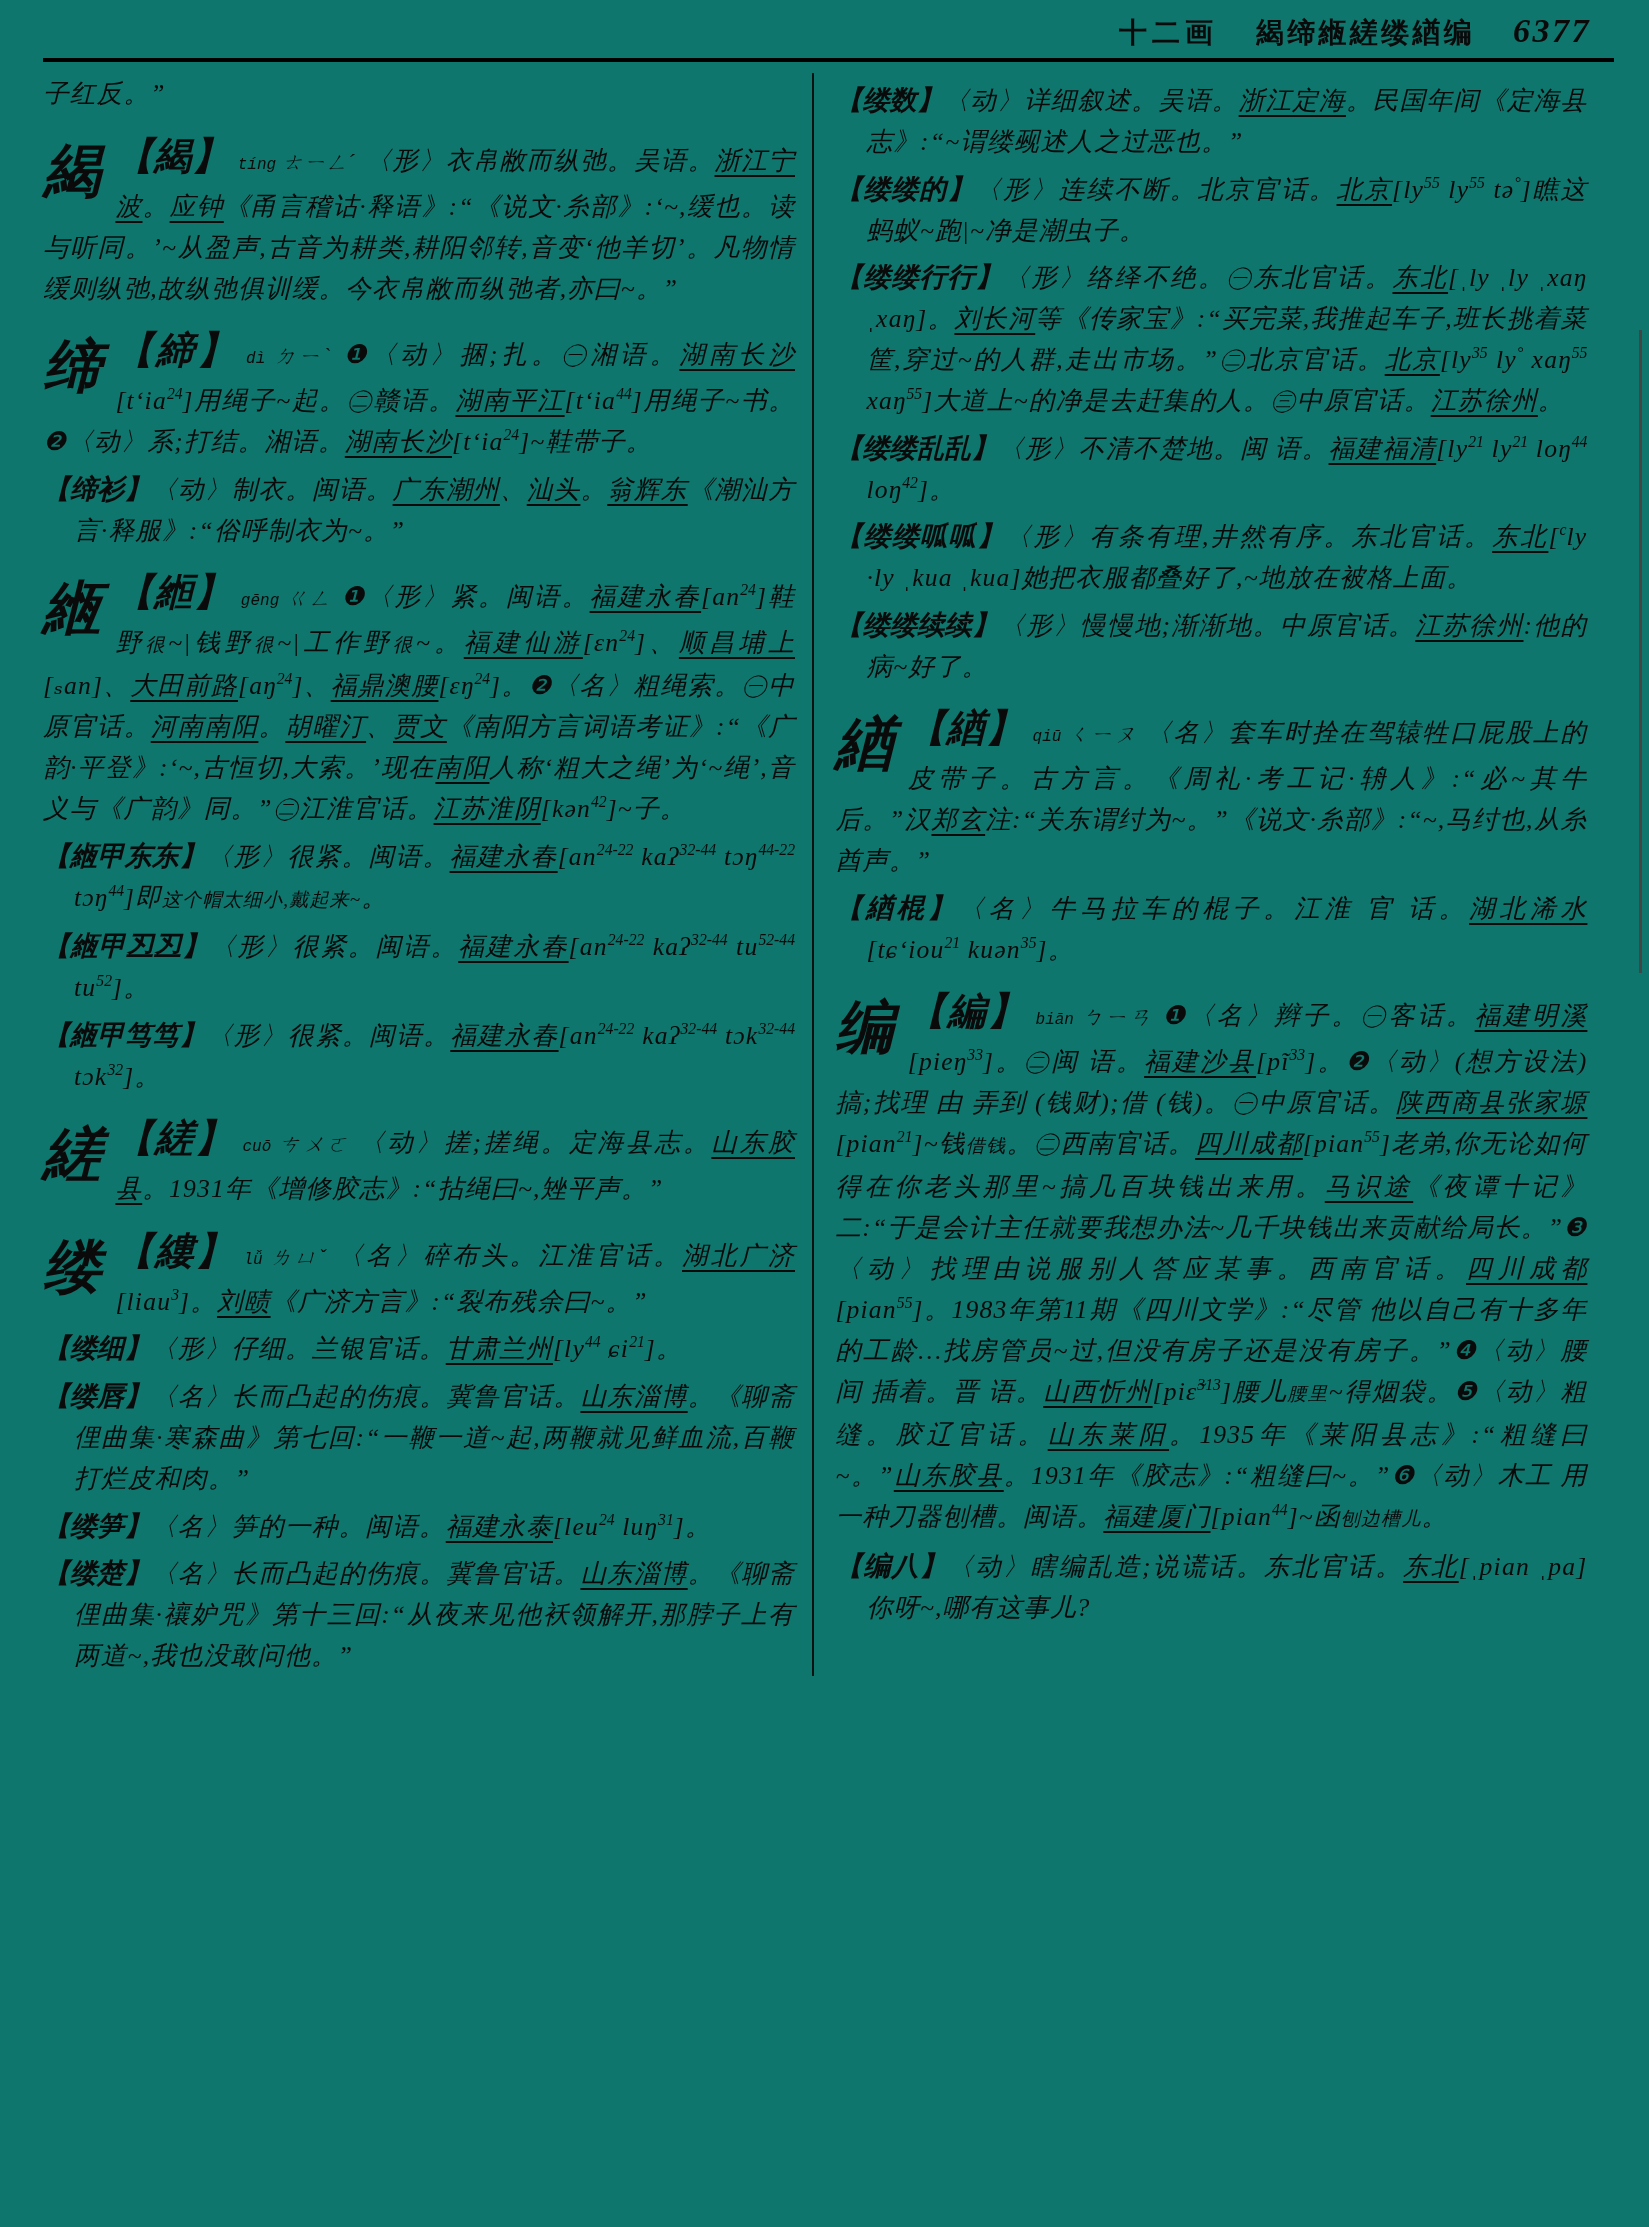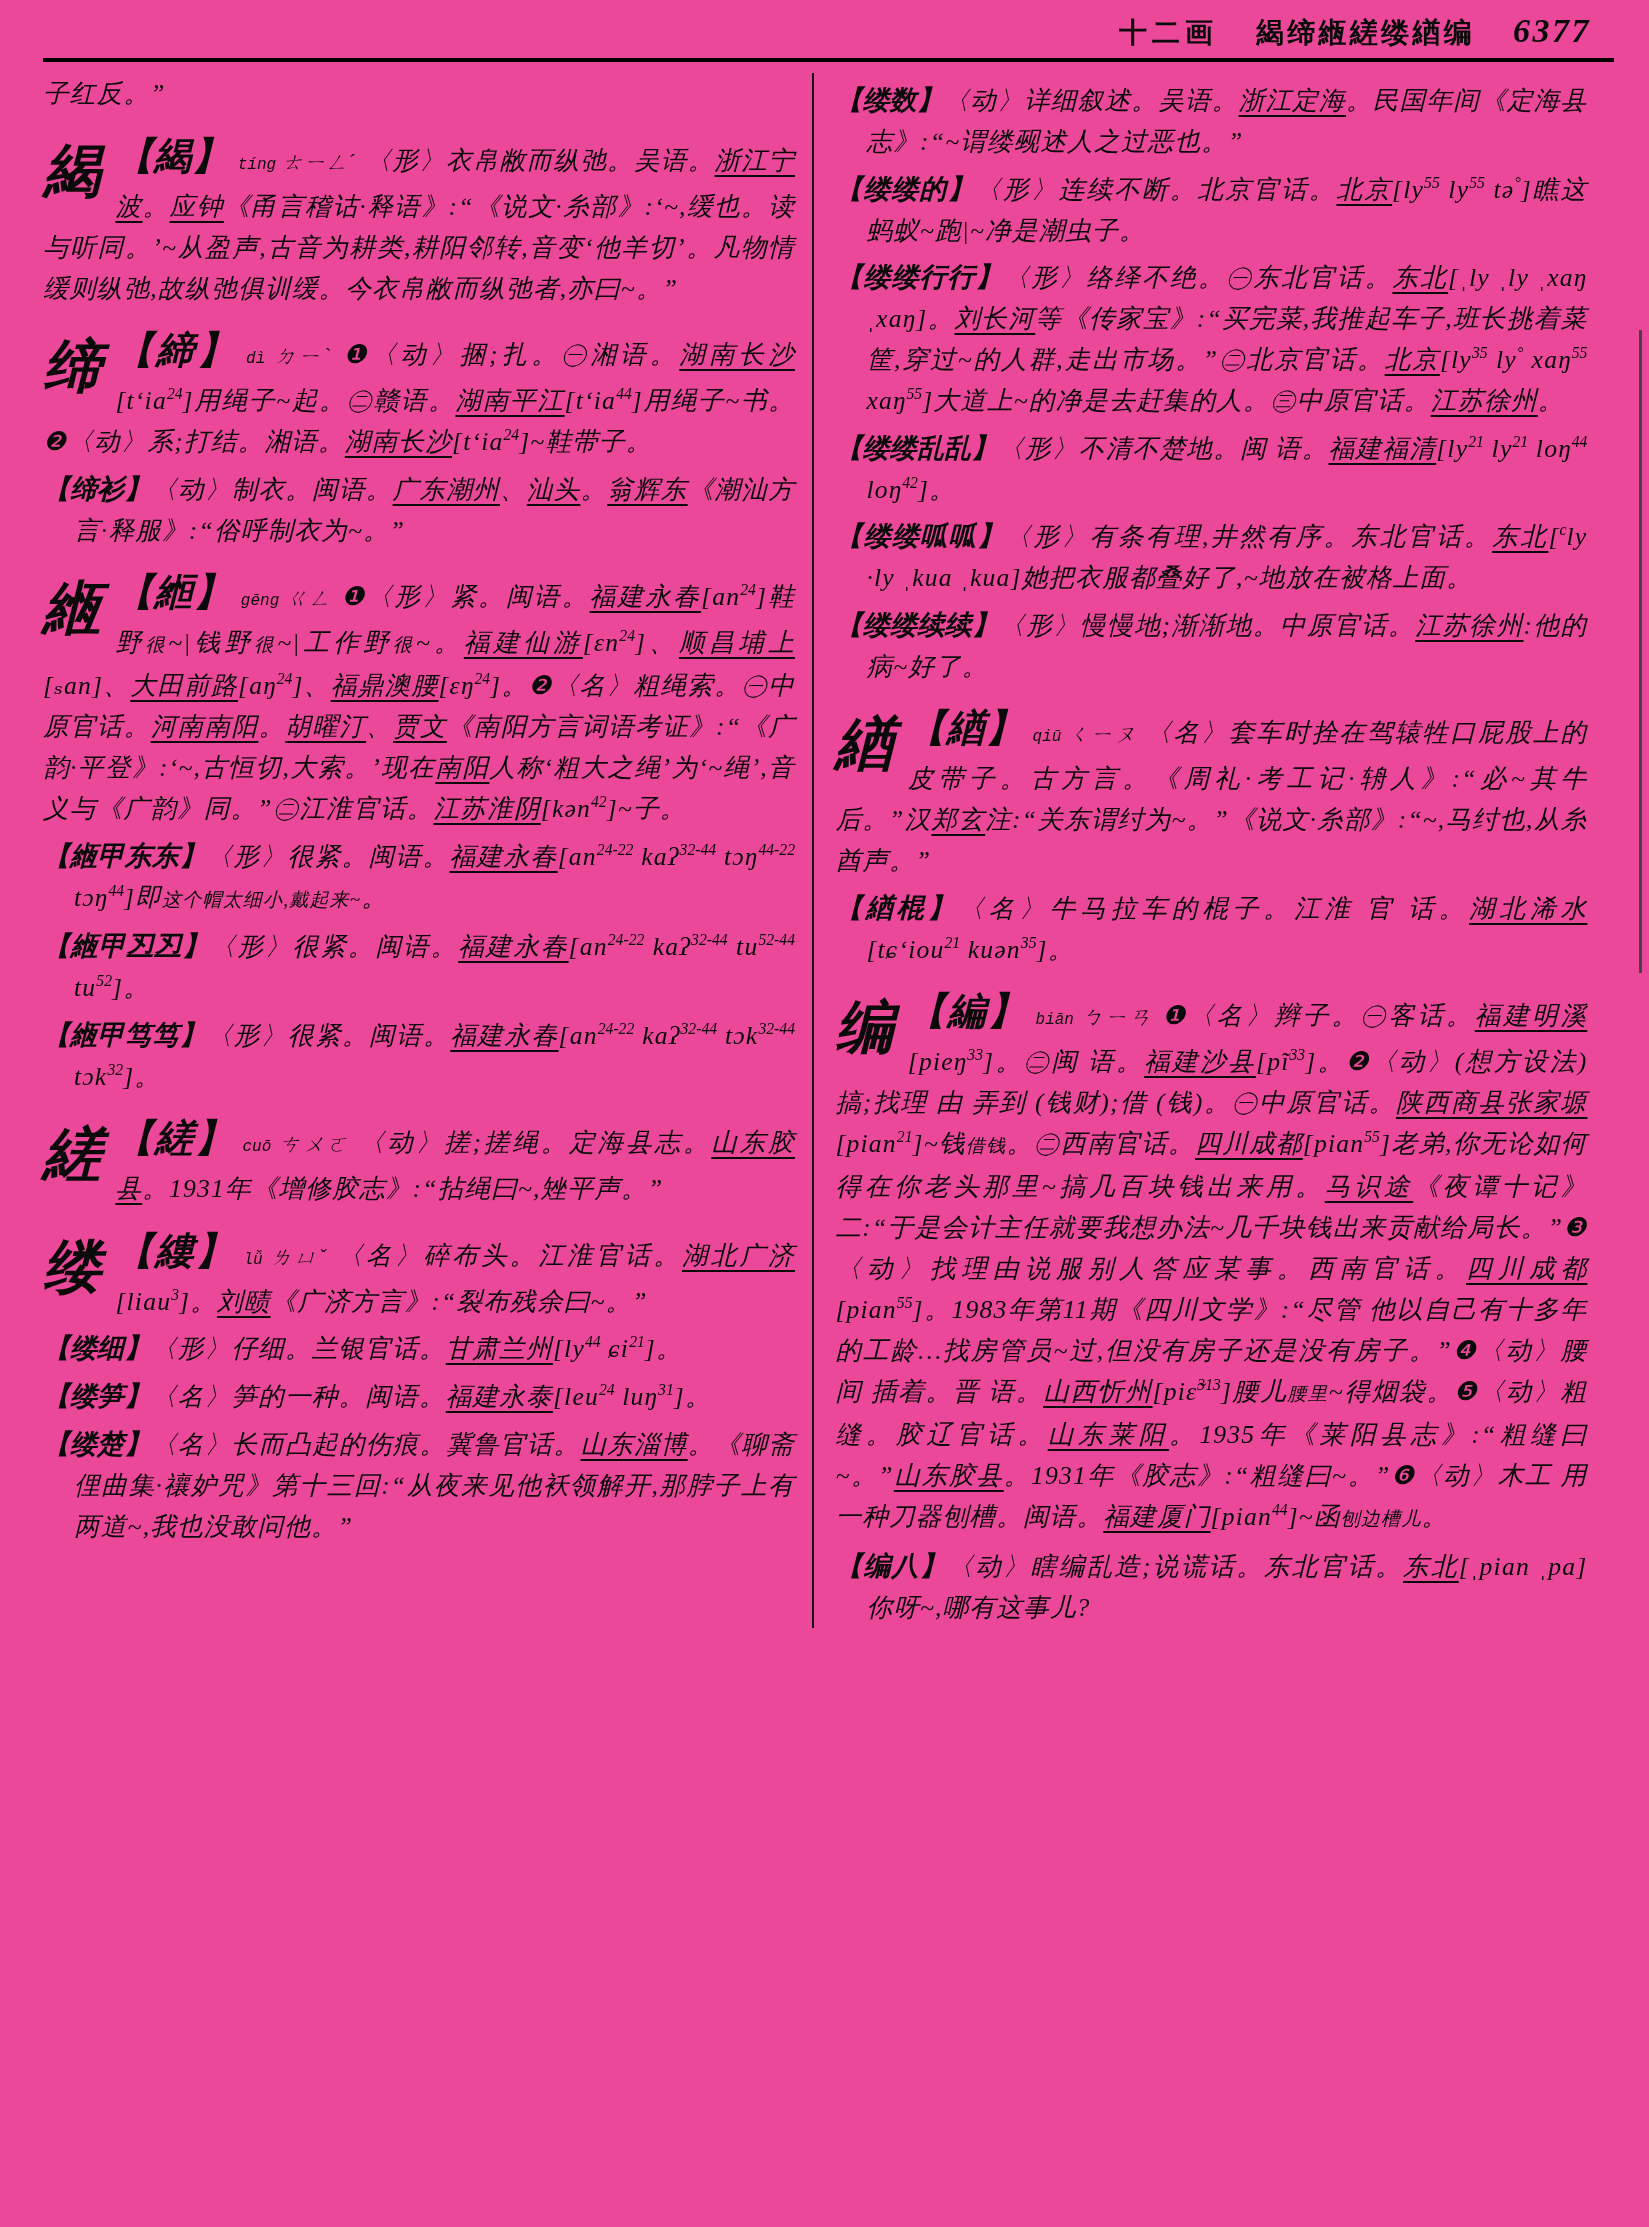--- a/index.html
+++ b/index.html
@@ -1,16 +1,16 @@
 <!DOCTYPE html>
 <html style="font-size:13.2px"><head>
 <meta charset="utf-8">
 <style>
   html,body{margin:0;padding:0;background:#e8e8e4;}
-  .page{position:relative;width:1650px;height:2227px;background:#ec4899;color:#0a0a0a;
+  .page{position:relative;width:1650px;height:2227px;background:#0f766e;color:#0a0a0a;
         font-family:"Liberation Serif","DejaVu Serif",serif;box-sizing:border-box;
         padding:11.5px 36px 16.5px 43px;overflow:hidden;}
   .header{display:flex;justify-content:flex-end;align-items:baseline;gap:38px;
           padding-right:23px;height:43px;}
   .hdr-section{font-size:28px;font-weight:bold;letter-spacing:5px;}
   .hdr-range{font-size:28px;font-weight:bold;letter-spacing:3.3px;}
   .hdr-page{font-size:34px;font-weight:bold;font-style:italic;letter-spacing:2.5px;}
   .rule{height:4.1px;background:#000;margin-top:3.3px;}
   .cols{display:flex;margin-top:11.5px;align-items:stretch;}
   .col{width:752px;font-size:25.6px;line-height:41px;text-align:justify;letter-spacing:1.2px;font-style:italic;}
@@ -47,20 +47,21 @@
         <div class="entry"><span class="bighead">䋵</span><span class="bracket">【䋵】</span><span class="pinyin">tíng</span><span class="zhuyin">ㄊㄧㄥˊ</span><span>〈形〉衣帛敝而纵弛。吴语。</span><span class="u">浙江宁波</span><span>。</span><span class="u">应钟</span><span>《甬言稽诂·释语》:“《说文·糸部》:‘~,缓也。读与听同。’~从盈声,古音为耕类,耕阳邻转,音变‘他羊切’。凡物情缓则纵弛,故纵弛俱训缓。今衣帛敝而纵弛者,亦曰~。”</span></div>
         <div class="entry"><span class="bighead">缔</span><span class="bracket">【締】</span><span class="pinyin">dì</span><span class="zhuyin">ㄉㄧˋ</span><span>❶〈动〉捆;扎。㊀湘语。</span><span class="u">湖南长沙</span><span>[tʻia</span><sup>24</sup><span>]用绳子~起。㊁赣语。</span><span class="u">湖南平江</span><span>[tʻia</span><sup>44</sup><span>]用绳子~书。❷〈动〉系;打结。湘语。</span><span class="u">湖南长沙</span><span>[tʻia</span><sup>24</sup><span>]~鞋带子。</span></div>
         <div class="sub"><span class="subword">【缔衫】</span><span>〈动〉制衣。闽语。</span><span class="u">广东潮州</span><span>、</span><span class="u">汕头</span><span>。</span><span class="u">翁辉东</span><span>《潮汕方言·释服》:“俗呼制衣为~。”</span></div>
         <div class="entry"><span class="bighead">緪</span><span class="bracket">【縆】</span><span class="pinyin">gēng</span><span class="zhuyin">ㄍㄥ</span><span>❶〈形〉紧。闽语。</span><span class="u">福建永春</span><span>[an</span><sup>24</sup><span>]鞋野</span><span class="small">很</span><span>~|钱野</span><span class="small">很</span><span>~|工作野</span><span class="small">很</span><span>~。</span><span class="u">福建仙游</span><span>[ɛn</span><sup>24</sup><span>]、</span><span class="u">顺昌埔上</span><span>[ₛan]、</span><span class="u">大田前路</span><span>[aŋ</span><sup>24</sup><span>]、</span><span class="u">福鼎澳腰</span><span>[ɛŋ</span><sup>24</sup><span>]。❷〈名〉粗绳索。㊀中原官话。</span><span class="u">河南南阳</span><span>。</span><span class="u">胡曜汀</span><span>、</span><span class="u">贾文</span><span>《南阳方言词语考证》:“《广韵·平登》:‘~,古恒切,大索。’现在</span><span class="u">南阳</span><span>人称‘粗大之绳’为‘~绳’,音义与《广韵》同。”㊁江淮官话。</span><span class="u">江苏淮阴</span><span>[kən</span><sup>42</sup><span>]~子。</span></div>
         <div class="sub"><span class="subword">【緪甲东东】</span><span>〈形〉很紧。闽语。</span><span class="u">福建永春</span><span>[an</span><sup>24-22</sup><span> kaʔ</span><sup>32-44</sup><span> tɔŋ</span><sup>44-22</sup><span> tɔŋ</span><sup>44</sup><span>]即</span><span class="small">这个帽太细小,戴起来~</span><span>。</span></div>
         <div class="sub"><span class="subword">【緪甲丒丒】</span><span>〈形〉很紧。闽语。</span><span class="u">福建永春</span><span>[an</span><sup>24-22</sup><span> kaʔ</span><sup>32-44</sup><span> tu</span><sup>52-44</sup><span> tu</span><sup>52</sup><span>]。</span></div>
         <div class="sub"><span class="subword">【緪甲笃笃】</span><span>〈形〉很紧。闽语。</span><span class="u">福建永春</span><span>[an</span><sup>24-22</sup><span> kaʔ</span><sup>32-44</sup><span> tɔk</span><sup>32-44</sup><span> tɔk</span><sup>32</sup><span>]。</span></div>
         <div class="entry"><span class="bighead">縒</span><span class="bracket">【縒】</span><span class="pinyin">cuō</span><span class="zhuyin">ㄘㄨㄛ</span><span>〈动〉搓;搓绳。定海县志。</span><span class="u">山东胶县</span><span>。1931年《增修胶志》:“拈绳曰~,矬平声。”</span></div>
         <div class="entry"><span class="bighead">缕</span><span class="bracket">【縷】</span><span class="pinyin">lǚ</span><span class="zhuyin">ㄌㄩˇ</span><span>〈名〉碎布头。江淮官话。</span><span class="u">湖北广济</span><span>[liau</span><sup>3</sup><span>]。</span><span class="u">刘赜</span><span>《广济方言》:“裂布残余曰~。”</span></div>
         <div class="sub"><span class="subword">【缕细】</span><span>〈形〉仔细。兰银官话。</span><span class="u">甘肃兰州</span><span>[ly</span><sup>44</sup><span> ɕi</span><sup>21</sup><span>]。</span></div>
+        <div class="sub"><span class="subword">【缕唇】</span><span>〈名〉长而凸起的伤痕。冀鲁官话。</span><span class="u">山东淄博</span><span>。《聊斋俚曲集·寒森曲》第七回:“一鞭一道~起,两鞭就见鲜血流,百鞭打烂皮和肉。”</span></div>
         <div class="sub"><span class="subword">【缕笋】</span><span>〈名〉笋的一种。闽语。</span><span class="u">福建永泰</span><span>[leu</span><sup>24</sup><span> luŋ</span><sup>31</sup><span>]。</span></div>
         <div class="sub"><span class="subword">【缕楚】</span><span>〈名〉长而凸起的伤痕。冀鲁官话。</span><span class="u">山东淄博</span><span>。《聊斋俚曲集·禳妒咒》第十三回:“从夜来见他袄领解开,那脖子上有两道~,我也没敢问他。”</span></div>
       </div>
     <div class="divider"></div>
     <div class="col col-right">
         <div class="sub"><span class="subword">【缕数】</span><span>〈动〉详细叙述。吴语。</span><span class="u">浙江定海</span><span>。民国年间《定海县志》:“~谓缕觋述人之过恶也。”</span></div>
         <div class="sub"><span class="subword">【缕缕的】</span><span>〈形〉连续不断。北京官话。</span><span class="u">北京</span><span>[ly</span><sup>55</sup><span> ly</span><sup>55</sup><span> tə</span><sup>°</sup><span>]瞧这蚂蚁~跑|~净是潮虫子。</span></div>
         <div class="sub"><span class="subword">【缕缕行行】</span><span>〈形〉络绎不绝。㊀东北官话。</span><span class="u">东北</span><span>[ˌly ˌly ˌxaŋ ˌxaŋ]。</span><span class="u">刘长河</span><span>等《传家宝》:“买完菜,我推起车子,班长挑着菜筐,穿过~的人群,走出市场。”㊁北京官话。</span><span class="u">北京</span><span>[ly</span><sup>35</sup><span> ly</span><sup>°</sup><span> xaŋ</span><sup>55</sup><span> xaŋ</span><sup>55</sup><span>]大道上~的净是去赶集的人。㊂中原官话。</span><span class="u">江苏徐州</span><span>。</span></div>
         <div class="sub"><span class="subword">【缕缕乱乱】</span><span>〈形〉不清不楚地。闽 语。</span><span class="u">福建福清</span><span>[ly</span><sup>21</sup><span> ly</span><sup>21</sup><span> loŋ</span><sup>44</sup><span> loŋ</span><sup>42</sup><span>]。</span></div>
         <div class="sub"><span class="subword">【缕缕呱呱】</span><span>〈形〉有条有理,井然有序。东北官话。</span><span class="u">东北</span><span>[</span><sup>c</sup><span>ly ·ly ˌkua ˌkua]她把衣服都叠好了,~地放在被格上面。</span></div>

